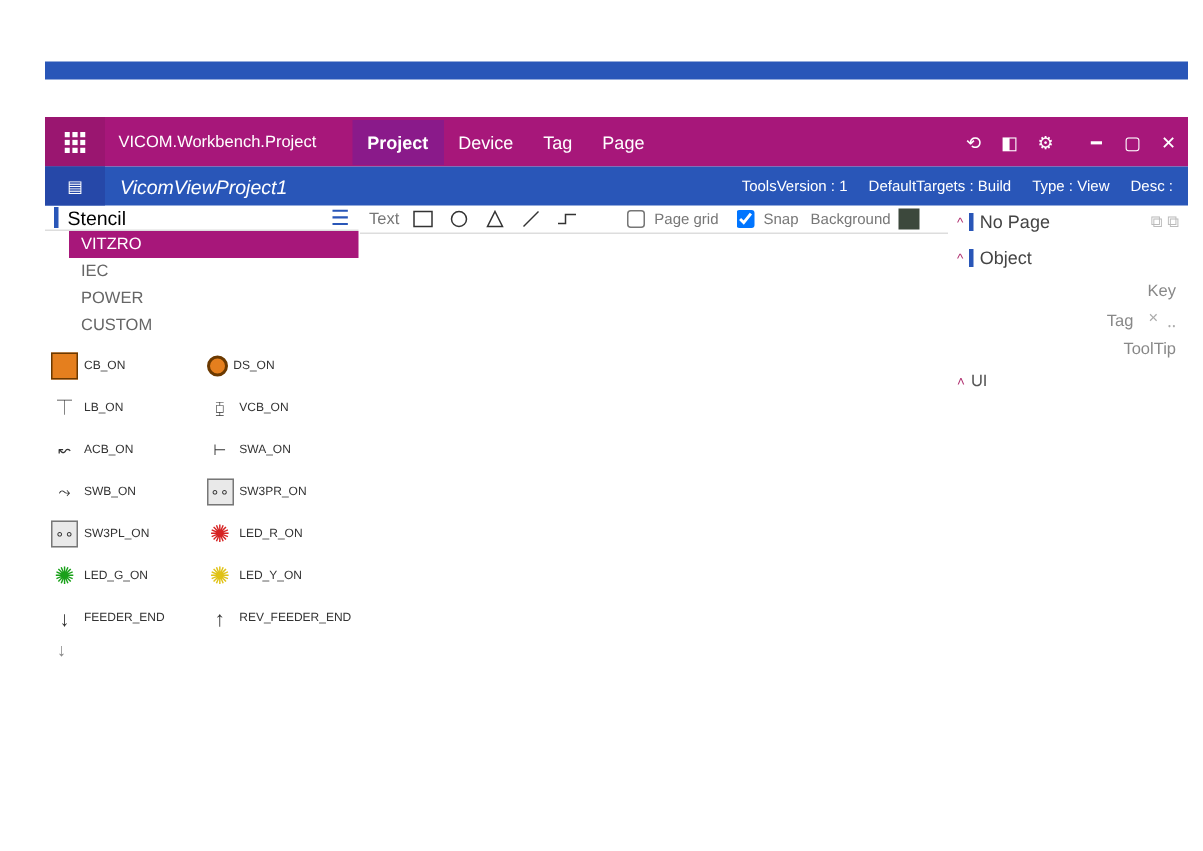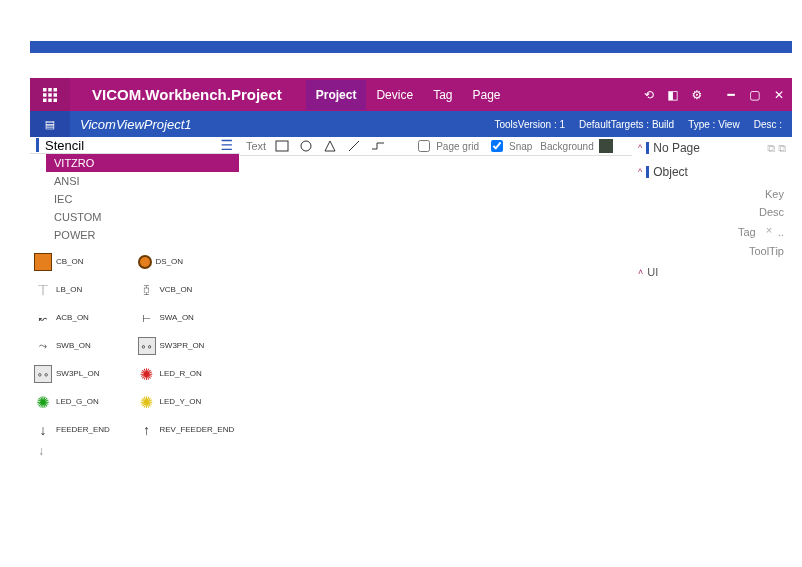--- a/index.html
+++ b/index.html
@@ -19,21 +19,21 @@
   .app { position: relative; padding-top: 78px; }
 
   
   .titlebar {
     position: absolute; left: 30px; right: 10px; top: 78px;
     height: 33px; background: var(--magenta);
     display: flex; align-items: center; color: var(--text-light);
   }
   .appicon { width: 40px; height: 33px; display:flex; align-items:center; justify-content:center; background: var(--magenta-dark); }
   .appicon svg { width:14px; height:14px; }
-  .apptitle { margin-left: 22px; font-size: 15px; font-weight: bold; }
+  .apptitle { margin-left: 9px; font-size: 11px; }
   .menu { display:flex; margin-left: 24px; gap: 0; }
   .menu-item { padding: 8px 10px; font-size: 12px; cursor: pointer; }
   .menu-item.active { background: var(--purple); font-weight: 600; }
   .titlebar-right { margin-left: auto; display:flex; align-items:center; gap:10px; padding-right: 6px; }
   .ticon { width:14px; height:14px; display:inline-flex; align-items:center; justify-content:center; color:#fff; cursor:pointer; font-size: 12px; }
   .winctl { display:flex; gap:10px; margin-left:10px; }
 
   
   .subbar {
     position:absolute; left:30px; right:10px; top:111px; height:26px;
@@ -152,24 +152,23 @@
   <div class="main">
 
     <div class="stencil">
       <div class="stencil-header">
         <span class="bar"></span>
         <span class="label">Stencil</span>
         <span class="burger">☰</span>
       </div>
       <div class="cats">
         <div class="cat active">VITZRO</div>
-        <div class="cat">ANSI</div>
         <div class="cat">IEC</div>
+        <div class="cat">POWER</div>
         <div class="cat">CUSTOM</div>
-        <div class="cat">POWER</div>
       </div>
       <div class="shapes">
         <div class="shape">
             <span class="glyph box-orange"></span>
             <span class="txt">CB_ON</span>
           </div>
         <div class="shape">
             <span class="glyph circ-orange"></span>
             <span class="txt">DS_ON</span>
           </div>
@@ -281,23 +280,20 @@
       </div>
       <div class="rsect">
         <div class="rsect-h">
           <span class="caret">^</span>
           <span class="bar"></span>
           <span class="title">Object</span>
         </div>
         <div class="props">
           <div class="prop">
               <span class="pk">Key</span>
-            </div>
-          <div class="prop">
-              <span class="pk">Desc</span>
             </div>
           <div class="prop hasx">
               <span class="pk">Tag</span>
               <span class="px">
                 <span>×</span>
                 <span>‥</span>
               </span>
             </div>
           <div class="prop">
               <span class="pk">ToolTip</span>

